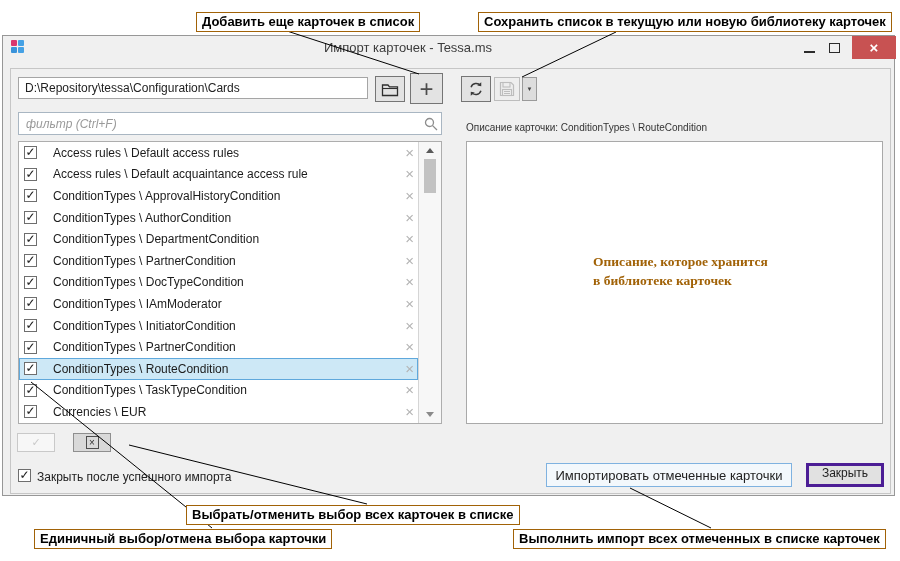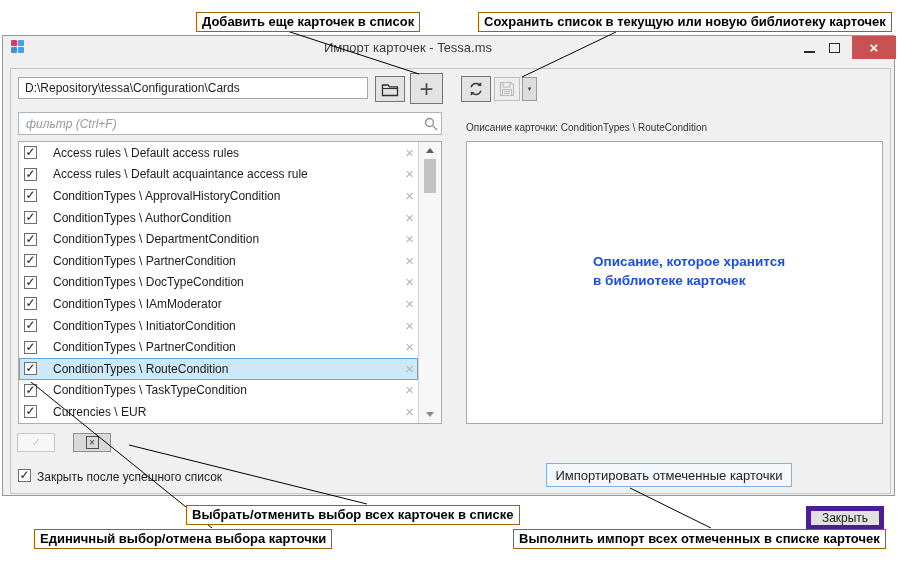--- a/index.html
+++ b/index.html
@@ -100,30 +100,30 @@
   
   .foot-cb { position:absolute; left:15px; top:433px; width:13px; height:13px;
              border:1px solid #6e6e6e; background:#fff; font-size:12px; line-height:11px;
              text-align:center; color:#1a1a1a; }
   .foot-cb-label { position:absolute; left:34px; top:434px; font-size:12px; color:#222; }
   .btn-import { position:absolute; left:543px; top:427px; width:246px; height:24px;
                 background:#f3f8fc; border:1px solid #7fb2e0; font-size:13px; color:#222;
                 display:flex; align-items:center; justify-content:center;
                 font-family:"Liberation Sans", sans-serif; }
   .btn-closewin { position:absolute; left:803px; top:427px; width:78px; height:24px;
-                  background:#e1e1e1; border:5px solid #4c1d95; font-size:12px; color:#222;
-                  display:flex; align-items:flex-end; justify-content:center;
-                  font-family:"Liberation Sans", sans-serif;margin-top:43px; }
+                  background:#e1e1e1; border:3px solid #4c1d95; font-size:12px; color:#222;
+                  display:flex; align-items:flex-start; justify-content:center;
+                  font-family:"Liberation Sans", sans-serif; }
 
   
   .desc-label { position:absolute; left:463px; top:86px; font-size:10px; color:#333; white-space:nowrap; }
   .desc-box { position:absolute; left:463px; top:105px; width:417px; height:283px;
               background:#fff; border:1px solid #a9a9a9; }
   .stored-note { position:absolute; left:590px; top:216px; font-weight:bold;
-                 font-size:13.5px; line-height:19px; color:#1d4ed8; }
+                 font-size:13.5px; line-height:19px; color:#a16207;font-family:Liberation Serif, serif; }
 </style>
 </head>
 <body>
 
 <svg class="lines-overlay">
   <line x1="287" y1="31" x2="419" y2="74" stroke="#000" stroke-width="1"></line>
   <line x1="616" y1="32" x2="522" y2="77" stroke="#000" stroke-width="1"></line>
   <line x1="31" y1="382" x2="212" y2="528" stroke="#000" stroke-width="1"></line>
   <line x1="129" y1="445" x2="367" y2="504" stroke="#000" stroke-width="1"></line>
   <line x1="630" y1="488" x2="711" y2="528" stroke="#000" stroke-width="1"></line>
@@ -268,21 +268,21 @@
     </div>
 
   <div class="btn-check-all">
       <span>✓</span>
     </div>
   <div class="btn-x-all">
       <i>×</i>
     </div>
 
   <div class="foot-cb"><span>✓</span></div>
-  <div class="foot-cb-label">Закрыть после успешного список</div>
+  <div class="foot-cb-label">Закрыть после успешного импорта</div>
   <div class="btn-import">
       <span>Импортировать отмеченные карточки</span>
     </div>
   <div class="btn-closewin">
       <span>Закрыть</span>
     </div>
 
   <div class="desc-label">Описание карточки: ConditionTypes \ RouteCondition</div>
   <div class="desc-box"></div>
   <div class="stored-note">

